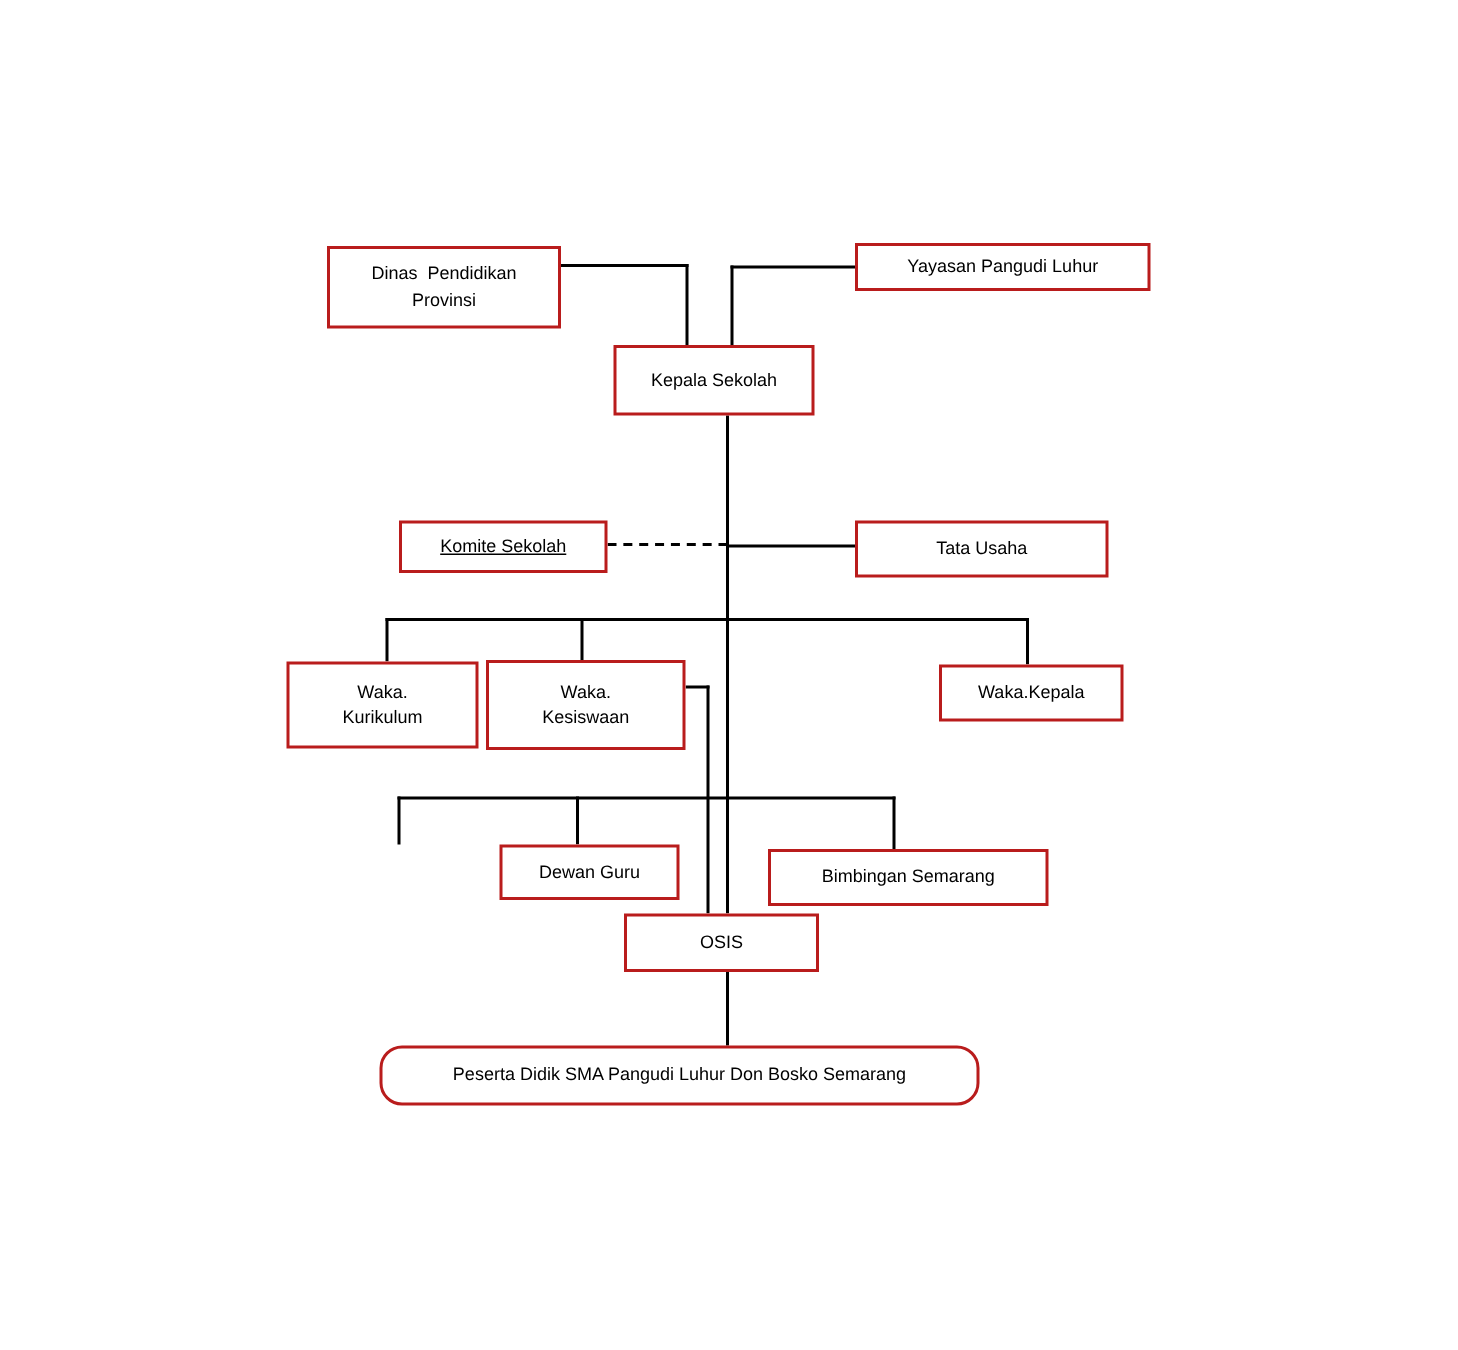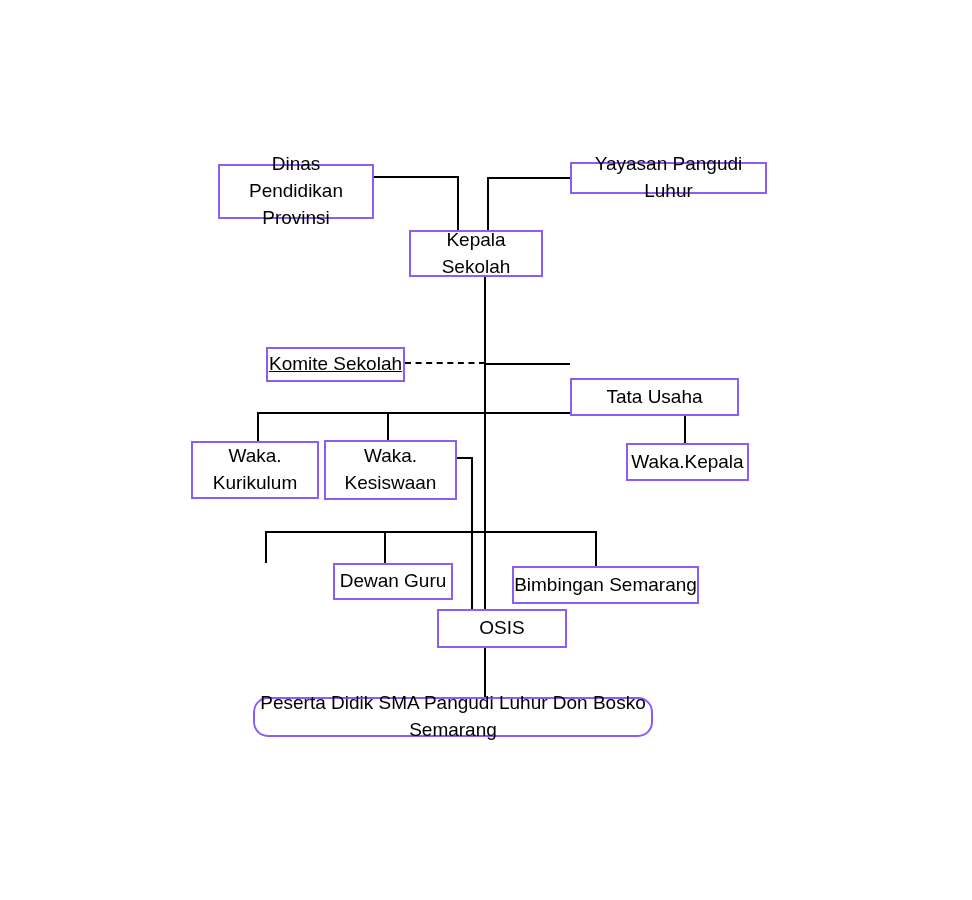--- a/index.html
+++ b/index.html
@@ -12,27 +12,27 @@
     width: 972px;
     height: 900px;
     background: #ffffff;
     font-family: "Liberation Sans", sans-serif;
     color: #000000;
     overflow: hidden;
   }
   .node {
     position: absolute;
     box-sizing: border-box;
-    border: 2px solid #8b5cf6;
+    border: 2px solid #b91c1c;
     background: #ffffff;
     display: flex;
     align-items: center;
     justify-content: center;
     text-align: center;
-    font-size: 19px;
+    font-size: 12px;
     line-height: 1.42;
     white-space: pre-wrap;
     z-index: 2;
   }
   .ln {
     position: absolute;
     background: #000000;
     z-index: 1;
   }
   .ln-dash {
@@ -74,32 +74,32 @@
 
   <div class="node" style="left:218px; top:164px; width:156px; height:55px;">Dinas  Pendidikan
 Provinsi</div>
 
   <div class="node" style="left:570px; top:162px; width:197px; height:32px;">Yayasan Pangudi Luhur</div>
 
   <div class="node" style="left:409px; top:230px; width:134px; height:47px;">Kepala Sekolah</div>
 
   <div class="node" style="left:266px; top:347px; width:139px; height:35px;text-decoration:underline;">Komite Sekolah</div>
 
-  <div class="node" style="left:570px; top:347px; width:169px; height:38px;margin-top:31px;">Tata Usaha</div>
+  <div class="node" style="left:570px; top:347px; width:169px; height:38px;">Tata Usaha</div>
 
   <div class="node" style="left:191px; top:441px; width:128px; height:58px;">Waka.
 Kurikulum</div>
 
   <div class="node" style="left:324px; top:440px; width:133px; height:60px;">Waka.
 Kesiswaan</div>
 
   <div class="node" style="left:626px; top:443px; width:123px; height:38px;">Waka.Kepala</div>
 
 
   <div class="node" style="left:333px; top:563px; width:120px; height:37px;">Dewan Guru</div>
 
   <div class="node" style="left:512px; top:566px; width:187px; height:38px;">Bimbingan Semarang</div>
 
-  <div class="node" style="left:437px; top:609px; width:130px; height:39px;">OSIS</div>
+  <div class="node" style="left:416px; top:609px; width:130px; height:39px;">OSIS</div>
 
   <div class="node" style="left:253px; top:697px; width:400px; height:40px;border-radius:15px;">Peserta Didik SMA Pangudi Luhur Don Bosko Semarang</div>
 
 </div>
 
 </body></html>

